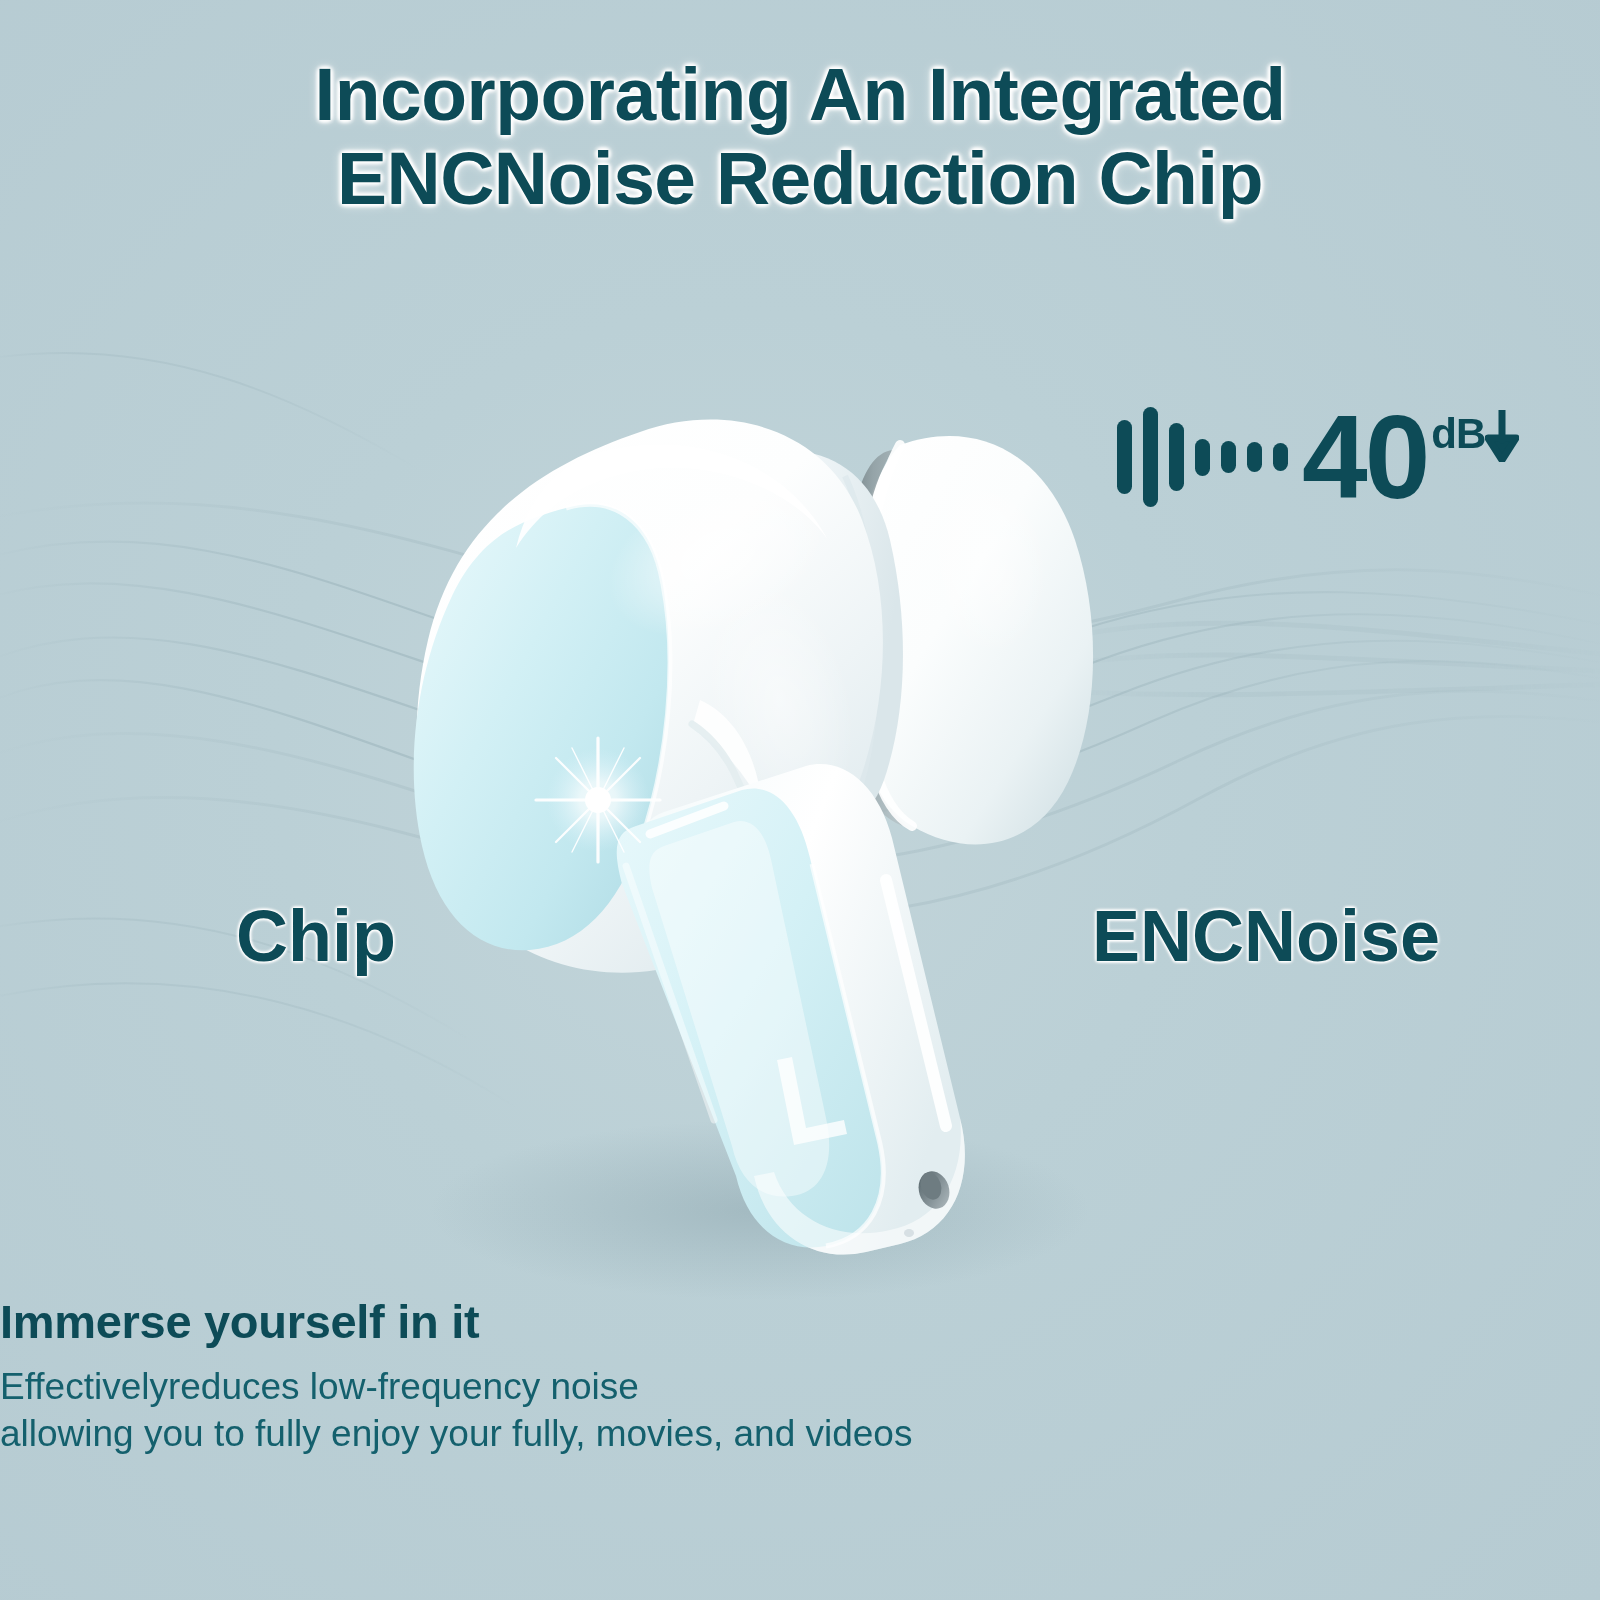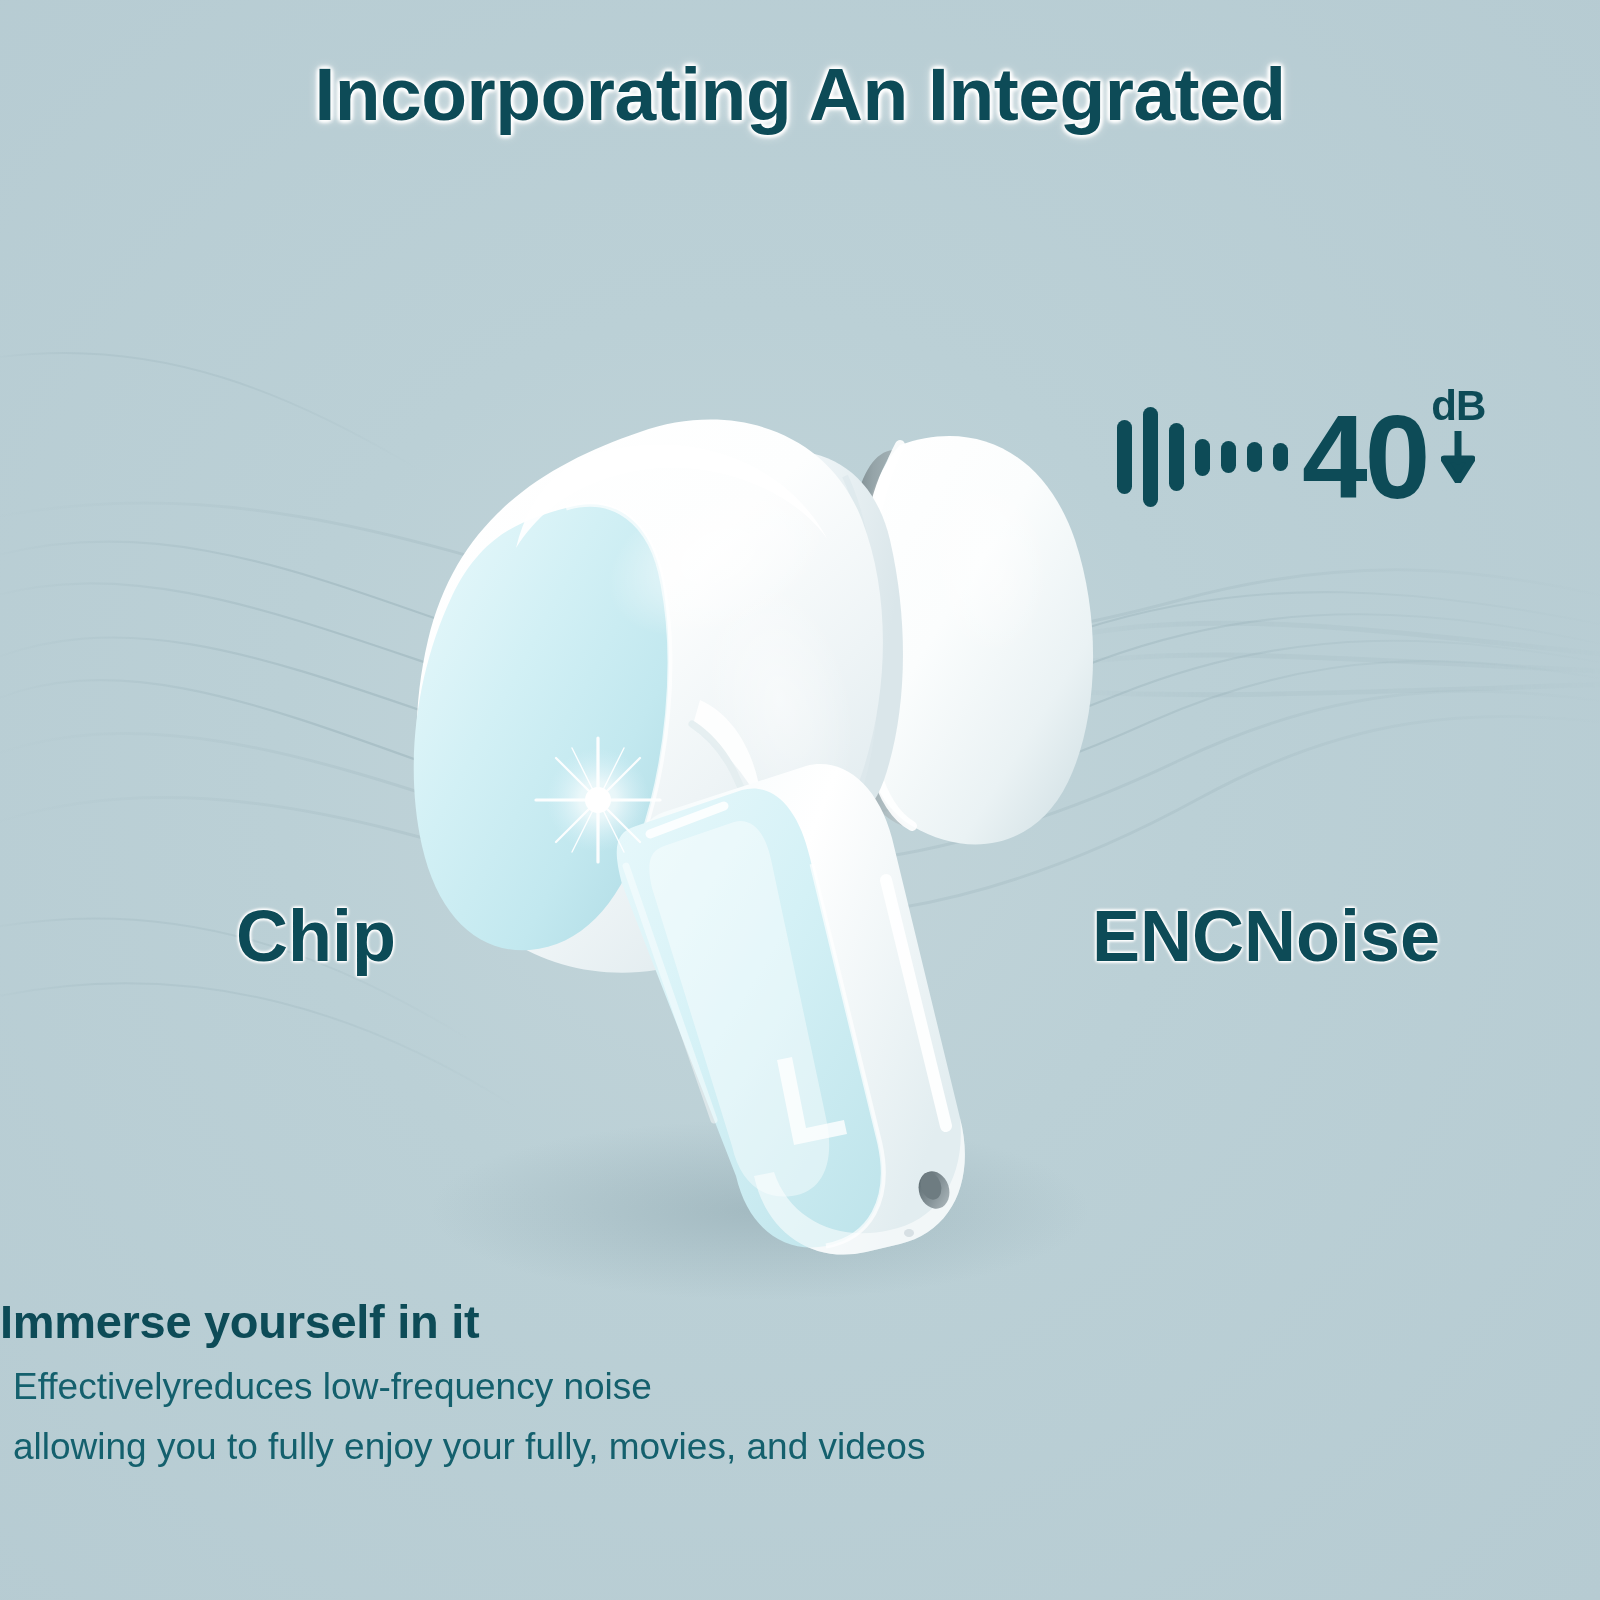--- a/index.html
+++ b/index.html
@@ -91,21 +91,21 @@
   .db-number {
     font-family: "Liberation Sans", sans-serif;
     font-weight: 700;
     font-size: 118px;
     line-height: 1;
     color: #0d4b57;
     letter-spacing: -3px;
   }
   .db-unit-wrap {
     display: flex;
-    flex-direction: column;
+    flex-direction: row;
     align-items: center;
     margin-left: 4px;
     margin-top: -46px;
   }
   .db-unit {
     font-family: "Liberation Sans", sans-serif;
     font-weight: 700;
     font-size: 42px;
     line-height: 1;
     color: #0d4b57;
@@ -151,21 +151,21 @@
     color: #0d4b57;
     margin: 0 0 16px 0;
     letter-spacing: -0.3px;
   }
   .bottom-sub {
     font-family: "Liberation Sans", sans-serif;
     font-weight: 400;
     font-size: 37px;
     line-height: 1.27;
     color: #14606d;
-    margin: 13px;
+    margin: 0;
   }
 
   
   .earbud {
     position: absolute;
     top: 0;
     left: 0;
     width: 1600px;
     height: 1600px;
     z-index: 4;
@@ -210,20 +210,21 @@
     </g>
     <g fill="none" stroke="url(#wf)" stroke-width="2" opacity="0.5">
       <path d="M-20,360 C160,330 300,400 420,470"></path>
       <path d="M-20,930 C180,890 340,960 470,1040"></path>
       <path d="M-20,1000 C200,950 380,1020 520,1110"></path>
     </g>
   </svg>
 
   <div class="headline">
     <span class="headline-line">Incorporating An Integrated</span>
+    <span class="headline-line">ENCNoise Reduction Chip</span>
   </div>
 
   <svg class="earbud" viewBox="0 0 1600 1600">
     <defs>
 
       <linearGradient id="bodyWhite" x1="0.15" y1="0.05" x2="0.85" y2="0.95">
         <stop offset="0%" stop-color="#ffffff"></stop>
         <stop offset="38%" stop-color="#fdfefe"></stop>
         <stop offset="68%" stop-color="#eef4f6"></stop>
         <stop offset="100%" stop-color="#dce8ec"></stop>

